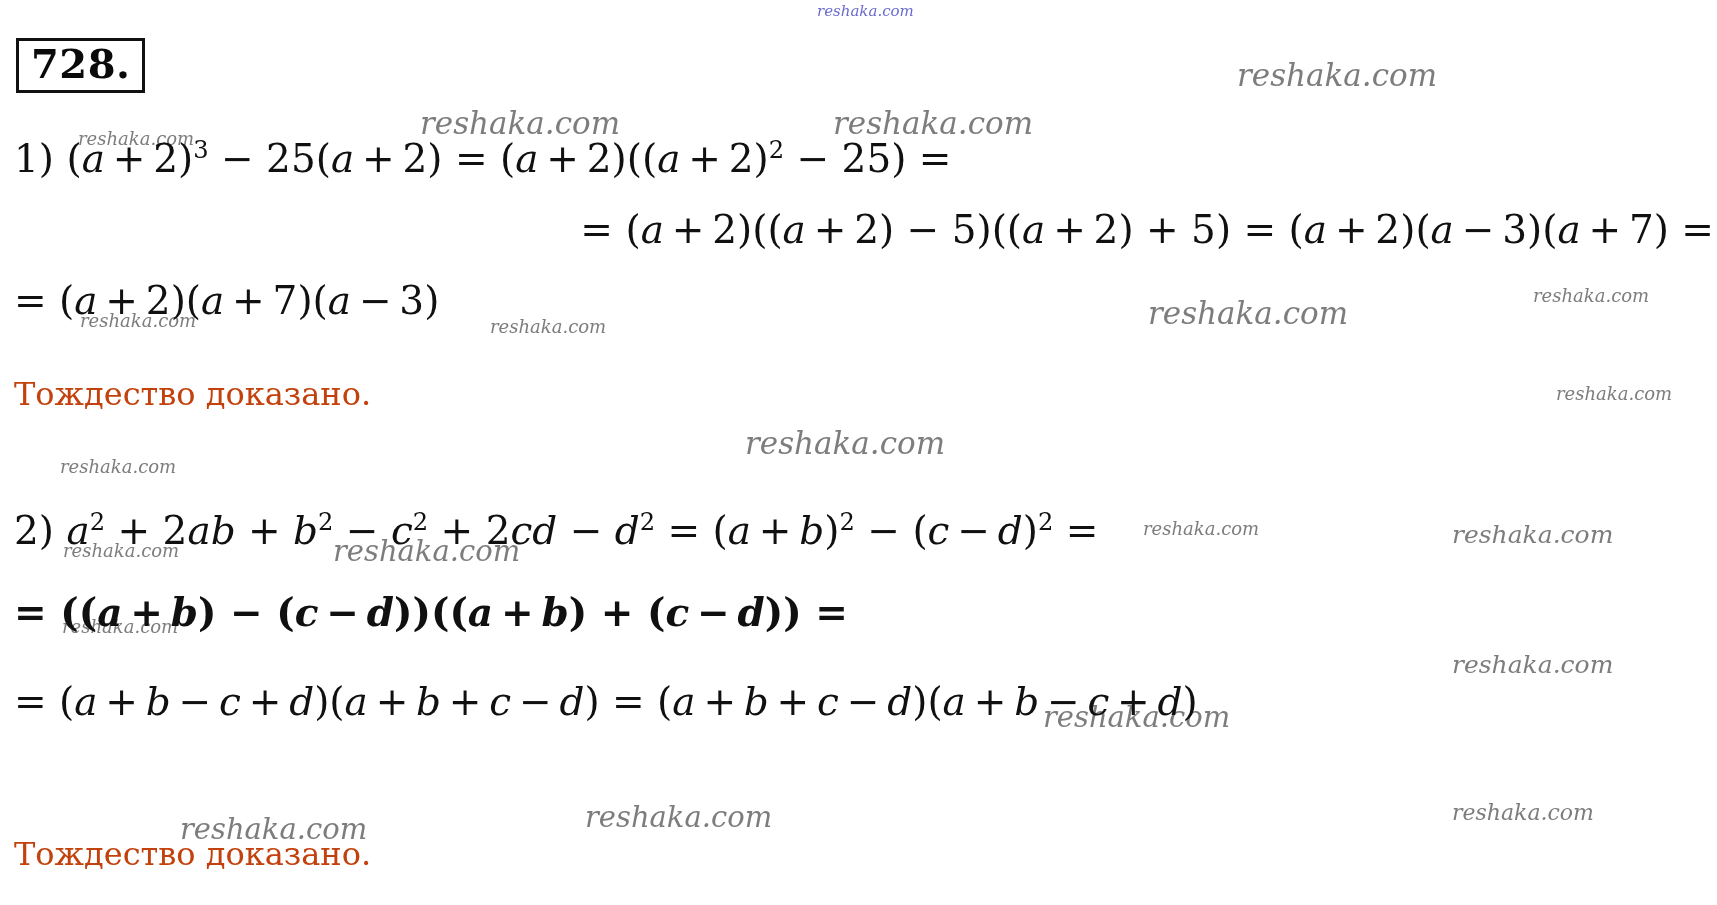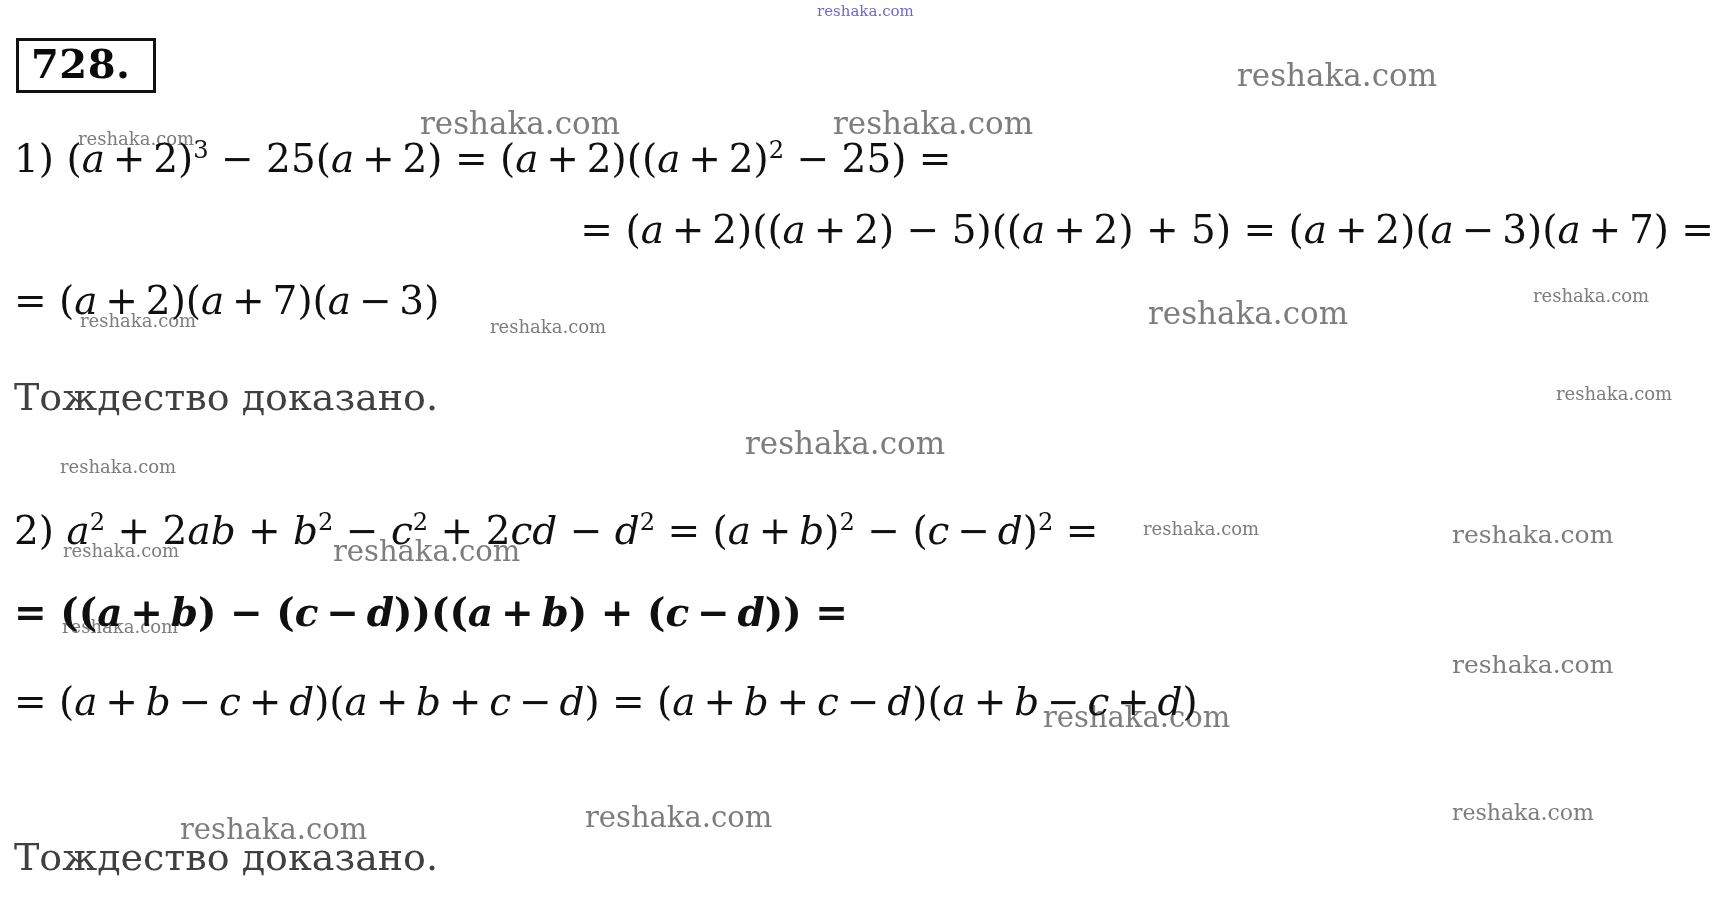--- a/index.html
+++ b/index.html
@@ -17,29 +17,30 @@
   }
 
   
   .wm {
     position: absolute;
     color: #7d7d7d;
     font-family: "DejaVu Serif", serif;
     white-space: nowrap;
     pointer-events: none;
     user-select: none;
+    font-style: italic;
   }
 
   
   .num-box {
     position: absolute;
     left: 16px;
     top: 38px;
     border: 3px solid #111;
-    padding: 2px 23px 5px 12px;
+    padding: 2px 12px 5px 12px;
     font-family: "DejaVu Serif", serif;
     font-weight: bold;
     font-size: 40px;
     line-height: 1.05;
     letter-spacing: 0.5px;
   }
 
   
   .math-block {
     position: absolute;
@@ -62,23 +63,23 @@
   }
   sup {
     font-size: 0.62em;
     vertical-align: super;
     line-height: 0;
   }
   .concl {
     position: absolute;
     left: 14px;
     font-family: "DejaVu Serif", serif;
-    font-size: 38px;
+    font-size: 32px;
     white-space: nowrap;
-    color: #404040;
+    color: #c2410c;
   }
 </style>
 </head>
 <body>
 
 <div id="wm-layer">
     <div class="wm" style="left: 817px; top: 2px; font-size: 15px; color: rgb(106, 106, 208);">reshaka.com</div>
     <div class="wm" style="left: 1237px; top: 57px; font-size: 31px; color: rgb(125, 125, 125);">reshaka.com</div>
     <div class="wm" style="left: 420px; top: 105px; font-size: 31px; color: rgb(125, 125, 125);">reshaka.com</div>
     <div class="wm" style="left: 833px; top: 105px; font-size: 31px; color: rgb(125, 125, 125);">reshaka.com</div>

